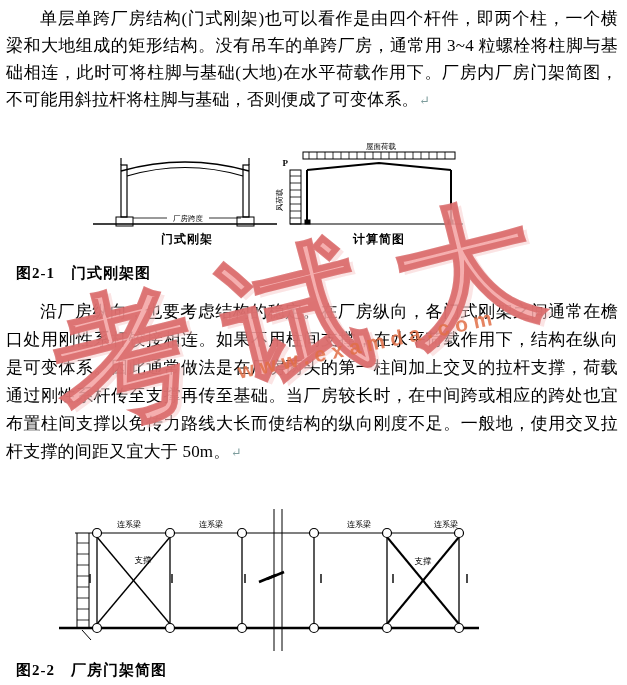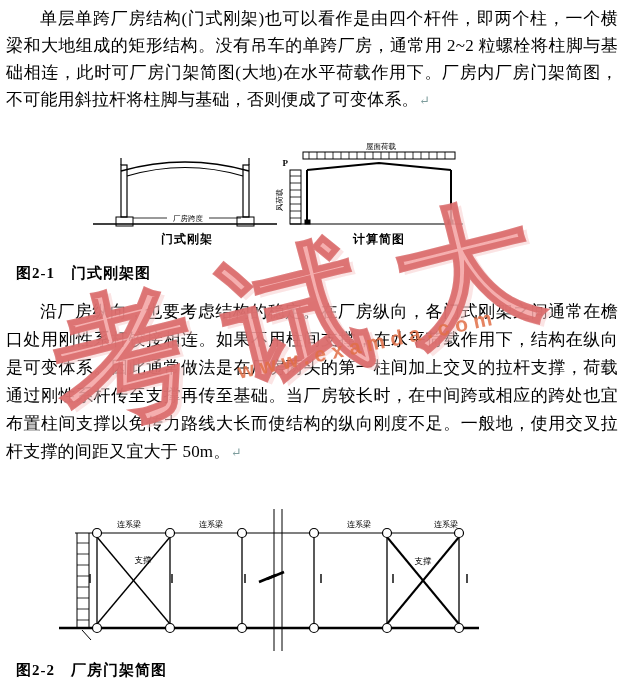--- a/index.html
+++ b/index.html
@@ -49,21 +49,21 @@
   #wm-url{
     left:238px;top:360px;
     font-size:21px;letter-spacing:6px;
     color:rgba(224,110,70,.85);
     transform:rotate(-12deg);transform-origin:0 50%;
   }
 </style>
 </head>
 <body>
 
-<div class="para" id="para1"><span class="wavy">单层单跨厂房结构(门式刚架)</span><span>也可以看作是由四个杆件，即两个柱，一个横梁和大地组成的矩形结构。没有吊车的单跨厂房，通常用 2~2 粒螺栓</span><span class="wavy">将柱脚与基础相连</span><span>，此时可</span><span class="wavy">厂房门架简图(大地)</span><span>在水平荷载作用下。厂房内</span><span class="wavy">厂房门架简图</span><span>，</span><span class="wavy">不可能用斜拉杆</span><span>将柱脚与基础，否则便成了可变体系。</span><span class="pilcrow">↵</span></div>
+<div class="para" id="para1"><span class="wavy">单层单跨厂房结构(门式刚架)</span><span>也可以看作是由四个杆件，即两个柱，一个横梁和大地组成的矩形结构。没有吊车的单跨厂房，通常用 3~4 粒螺栓</span><span class="wavy">将柱脚与基础相连</span><span>，此时可</span><span class="wavy">将柱脚与基础(大地)</span><span>在水平荷载作用下。厂房内</span><span class="wavy">厂房门架简图</span><span>，</span><span class="wavy">不可能用斜拉杆</span><span>将柱脚与基础，否则便成了可变体系。</span><span class="pilcrow">↵</span></div>
 
 <svg id="fig1" class="figsvg" width="390" height="112" viewBox="0 0 390 112">
 
   <g stroke="#000" fill="none">
     <line x1="8" y1="86" x2="192" y2="86" stroke-width="1.4"></line>
     <rect x="31" y="79" width="17" height="9" stroke-width="1"></rect>
     <rect x="152" y="79" width="17" height="9" stroke-width="1"></rect>
     <rect x="36" y="27" width="6" height="52" stroke-width="1.2"></rect>
     <rect x="158" y="27" width="6" height="52" stroke-width="1.2"></rect>
     <line x1="36" y1="20" x2="36" y2="27" stroke-width="1.2"></line>

